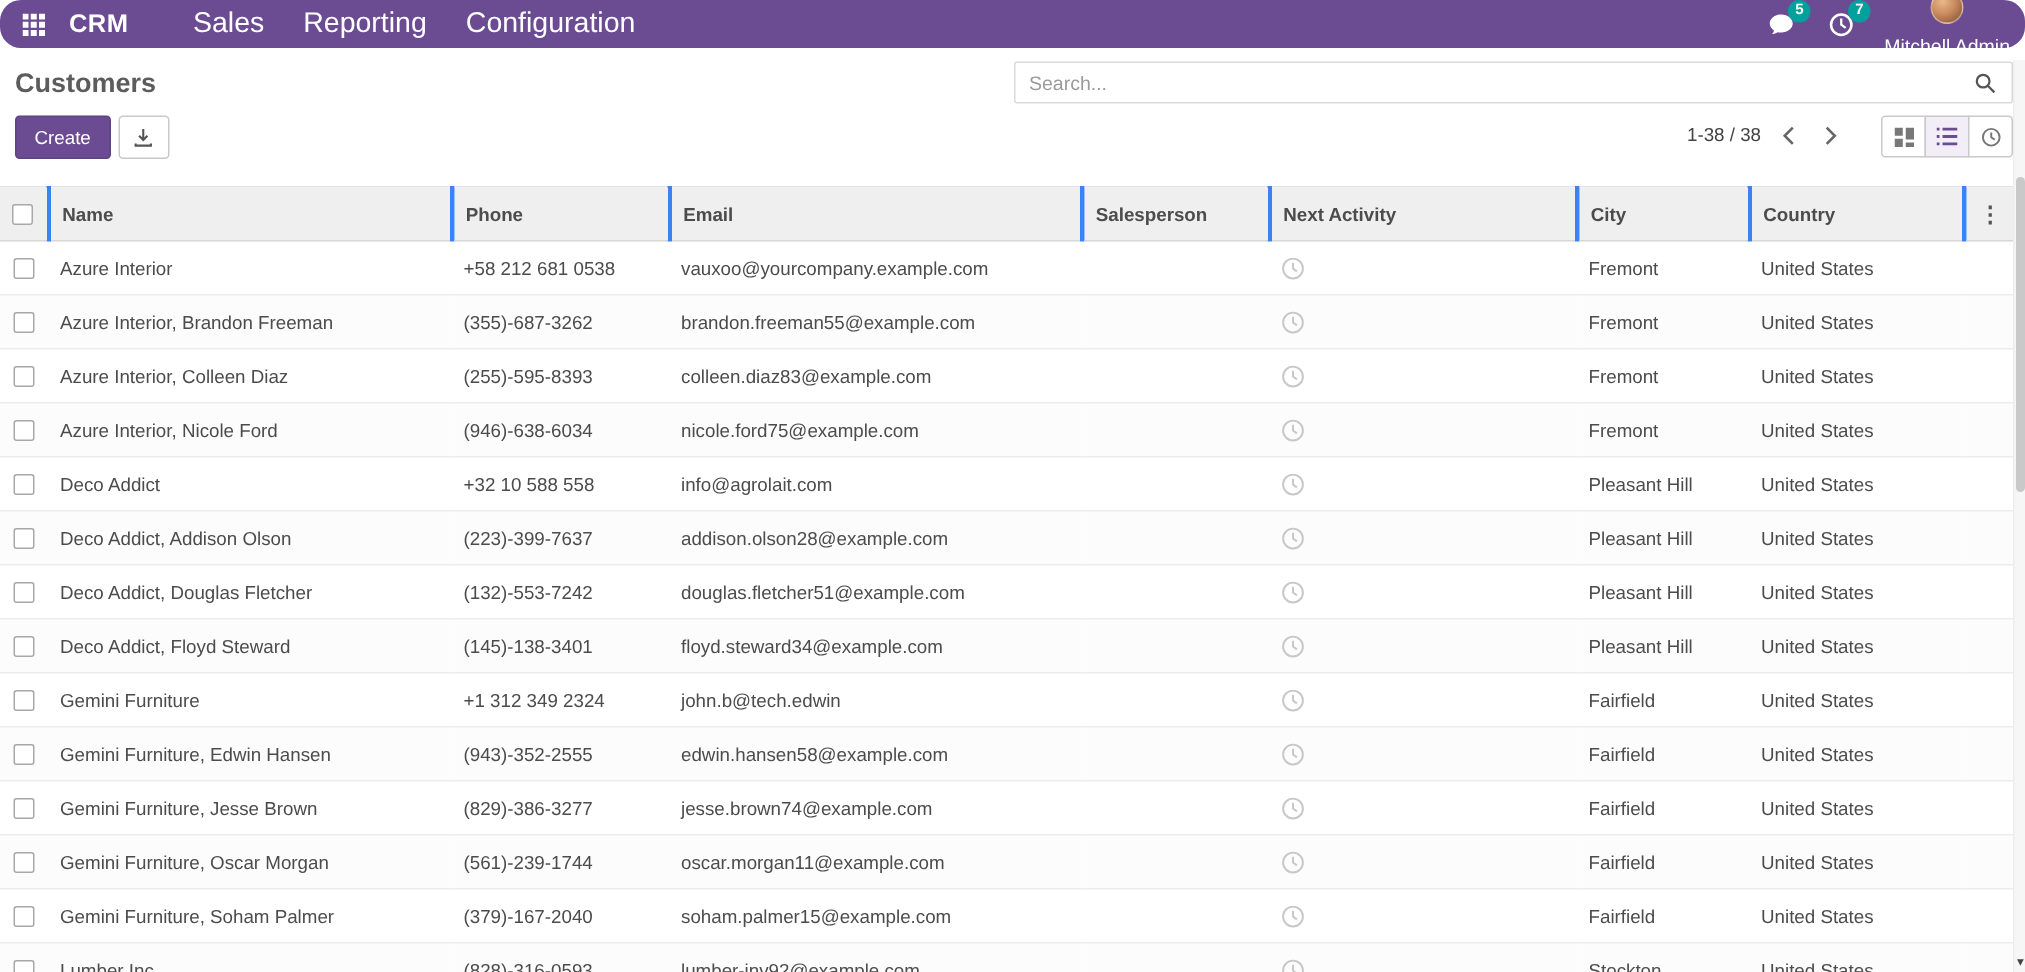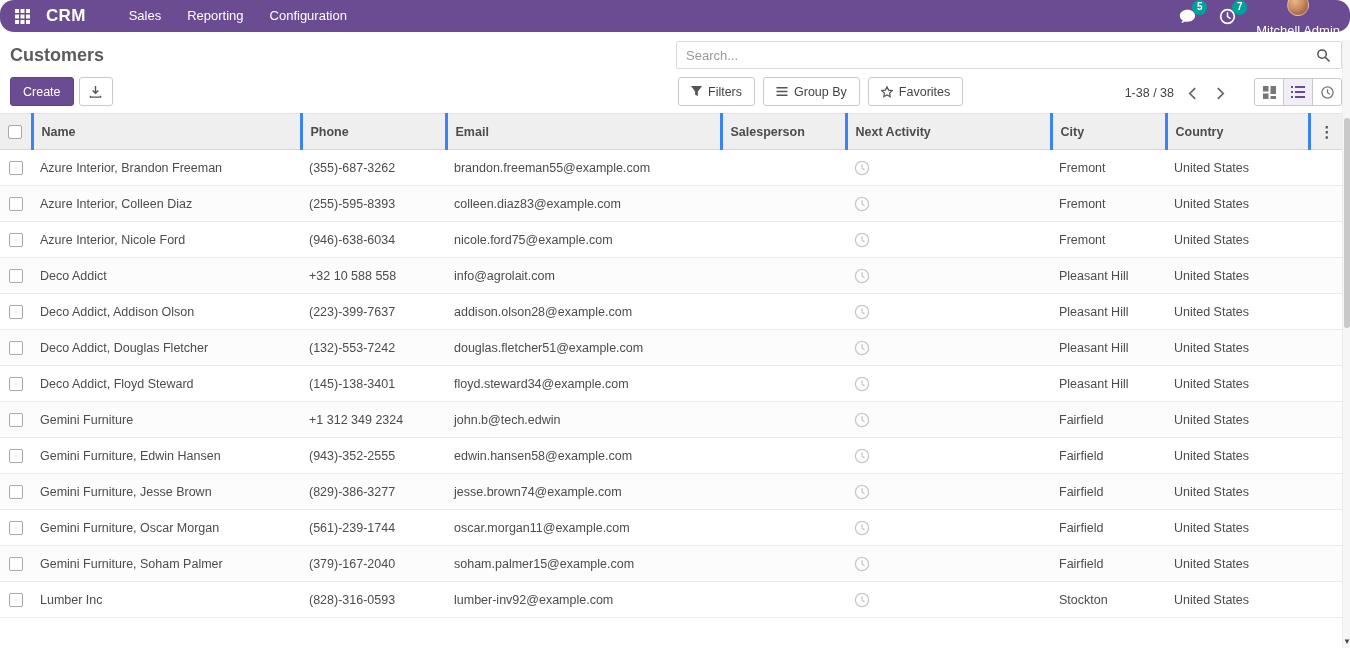--- a/index.html
+++ b/index.html
@@ -12,21 +12,21 @@
   }
   
   .navbar {
     height:32px; background:#6b4c93; color:#fff;
     display:flex; align-items:center; padding:0 10px;border-radius:14px;
   }
   .apps-btn { width:24px; height:24px; display:flex; align-items:center; justify-content:center;
     background:transparent; border:none; color:#fff; cursor:pointer; padding:0; }
   .brand { font-size:17px; font-weight:bold; margin:0 30px 0 12px; letter-spacing:.3px; }
   .nav-menu { display:flex; height:32px; }
-  .nav-item { padding:0 13px; line-height:32px; font-size:13px; cursor:pointer; }
+  .nav-item { padding:0 13px; line-height:32px; font-size:19px; cursor:pointer; }
   .nav-right { margin-left:auto; display:flex; align-items:center; gap:18px; }
   .nav-icon-wrap { position:relative; width:22px; height:22px; display:flex; align-items:center; justify-content:center; cursor:pointer; }
   .nav-badge {
     position:absolute; top:-5px; right:-9px; background:#00A09D; color:#fff;
     font-size:10px; line-height:14px; min-width:15px; height:15px; padding:0 3px;
     border-radius:8px; text-align:center; font-weight:bold;
   }
   .user-menu { display:flex; align-items:center; gap:7px; cursor:pointer;flex-direction:column; }
   .avatar {
     width:22px; height:22px; border-radius:50%;
@@ -41,21 +41,21 @@
   .search-box { margin-left:auto; position:relative; width:666px; }
   .search-box input {
     width:100%; height:28px; border:1px solid #dadada; border-radius:2px;
     padding:0 43px 0 9px; font-size:13px; color:#555; outline:none;
     font-family:"Liberation Sans", sans-serif;
   }
   .search-box input::placeholder { color:#9a9a9a; }
   .search-icon-btn { position:absolute; right:4px; top:3px; width:22px; height:22px;
     border:none; background:transparent; color:#555; cursor:pointer; padding:0; }
 
-  .cp-bottom { display:flex; align-items:flex-end; padding:2px 8px 7px 10px; position:relative; }
+  .cp-bottom { display:flex; align-items:flex-start; padding:2px 8px 18px 10px; position:relative; }
   .btn {
     height:29px; padding:0 12px; border:1px solid #c9c9c9; background:#fff;
     border-radius:3px; font-size:12.5px; color:#444; cursor:pointer;
     display:inline-flex; align-items:center; gap:6px;
     font-family:"Liberation Sans", sans-serif;
   }
   .btn-primary { background:#6b4c93; border-color:#5e4383; color:#fff; }
   .btn-icon { width:34px; justify-content:center; padding:0; margin-left:5px; }
   .filter-group { position:absolute; left:678px; display:flex; gap:8px; }
   .pager { margin-left:auto; display:flex; align-items:center; gap:4px; }
@@ -167,40 +167,20 @@
 
 <div class="cp-bottom">
   <button class="btn btn-primary">Create</button>
   <button class="btn btn-icon">
     <svg width="13" height="13" viewBox="0 0 14 14" fill="none" stroke="#555" stroke-width="1.5">
       <path d="M7 1v8M4 6l3 3 3-3"></path>
         <path d="M1.5 11.5v1.5h11v-1.5"></path>
     </svg>
   </button>
 
-  <div class="filter-group">
-    <button class="btn">
-      <svg width="11" height="11" viewBox="0 0 12 12" fill="#555">
-          <path d="M0 0h12L7.5 6v5L4.5 9.5V6z"></path>
-        </svg>
-      <span>Filters</span>
-    </button>
-    <button class="btn">
-      <svg width="12" height="11" viewBox="0 0 12 12" fill="none" stroke="#555" stroke-width="1.6">
-          <path d="M0 2h12M0 6h12M0 10h12"></path>
-        </svg>
-      <span>Group By</span>
-    </button>
-    <button class="btn">
-      <svg width="12" height="12" viewBox="0 0 12 12" fill="none" stroke="#555" stroke-width="1.2">
-        <path d="M6 .8l1.6 3.3 3.6.5-2.6 2.5.6 3.6L6 9l-3.2 1.7.6-3.6L.8 4.6l3.6-.5z"></path>
-      </svg>
-      <span>Favorites</span>
-    </button>
-  </div>
 
   <div class="pager">
     <span class="pager-text">1-38 / 38</span>
     <button class="pager-btn">
       <svg width="9" height="13" viewBox="0 0 8 12" fill="none" stroke="#666" stroke-width="1.6">
           <path d="M6.5 1L1.5 6l5 5"></path>
         </svg>
     </button>
     <button class="pager-btn">
       <svg width="9" height="13" viewBox="0 0 8 12" fill="none" stroke="#666" stroke-width="1.6">
@@ -257,20 +237,38 @@
         <th>Phone</th>
         <th>Email</th>
         <th>Salesperson</th>
         <th>Next Activity</th>
         <th>City</th>
         <th>Country</th>
         <th class="th-options">⋮</th>
       </tr>
     </thead>
     <tbody>
+  <tr>
+    <td class="cell-check"><span class="cb"></span></td>
+    <td>Azure Interior</td>
+    <td>+58 212 681 0538</td>
+    <td>vauxoo@yourcompany.example.com</td>
+    <td></td>
+    <td>
+      <span class="activity-clock">
+        <svg width="16" height="16" viewBox="0 0 16 16" fill="none" stroke="currentColor" stroke-width="1.3">
+          <circle cx="8" cy="8" r="6.6"></circle>
+                <path d="M8 4.2V8l2.6 1.9"></path>
+        </svg>
+      </span>
+    </td>
+    <td>Fremont</td>
+    <td>United States</td>
+    <td></td>
+  </tr>
 
   <tr>
     <td class="cell-check"><span class="cb"></span></td>
     <td>Azure Interior, Brandon Freeman</td>
     <td>(355)-687-3262</td>
     <td>brandon.freeman55@example.com</td>
     <td></td>
     <td>
       <span class="activity-clock">
         <svg width="16" height="16" viewBox="0 0 16 16" fill="none" stroke="currentColor" stroke-width="1.3">

